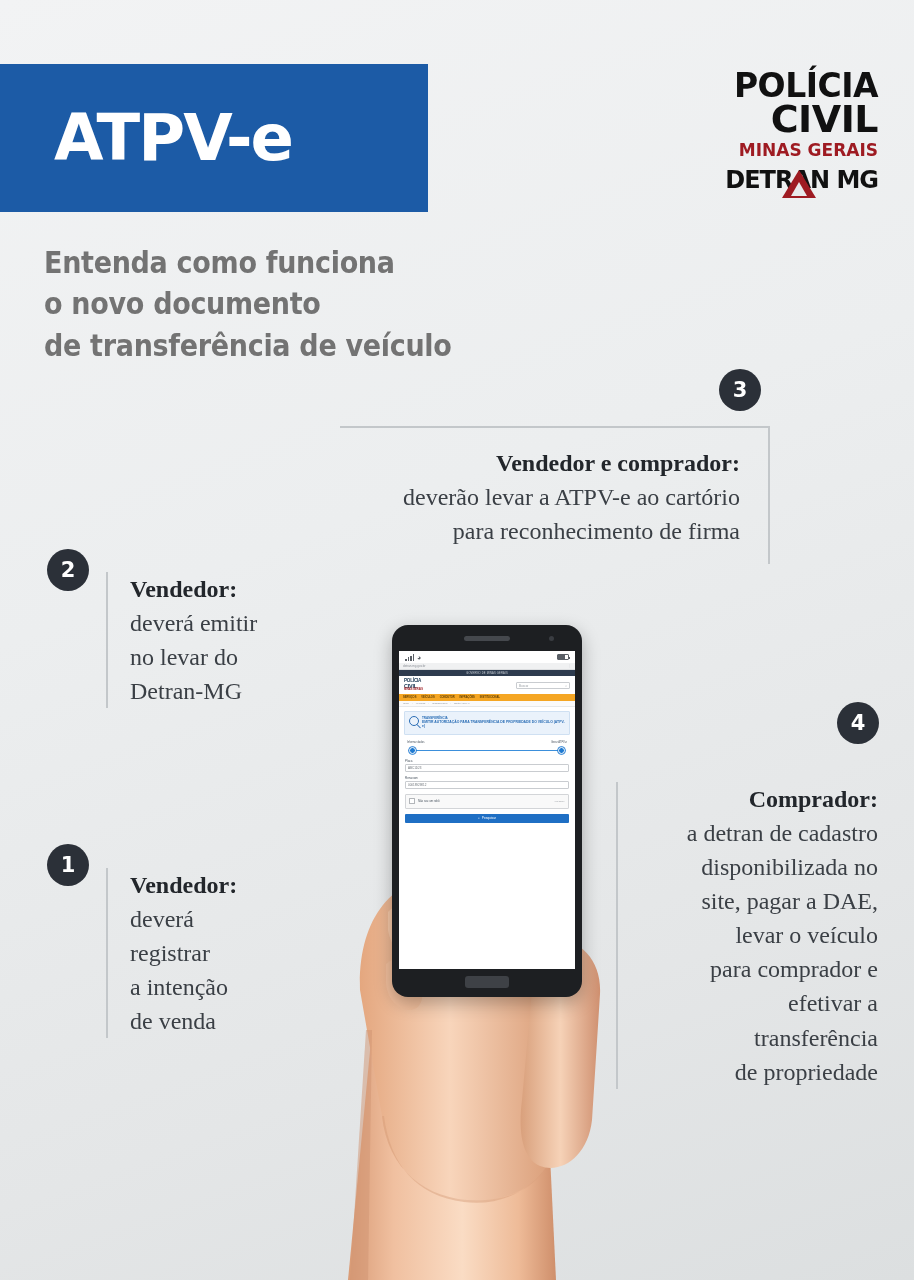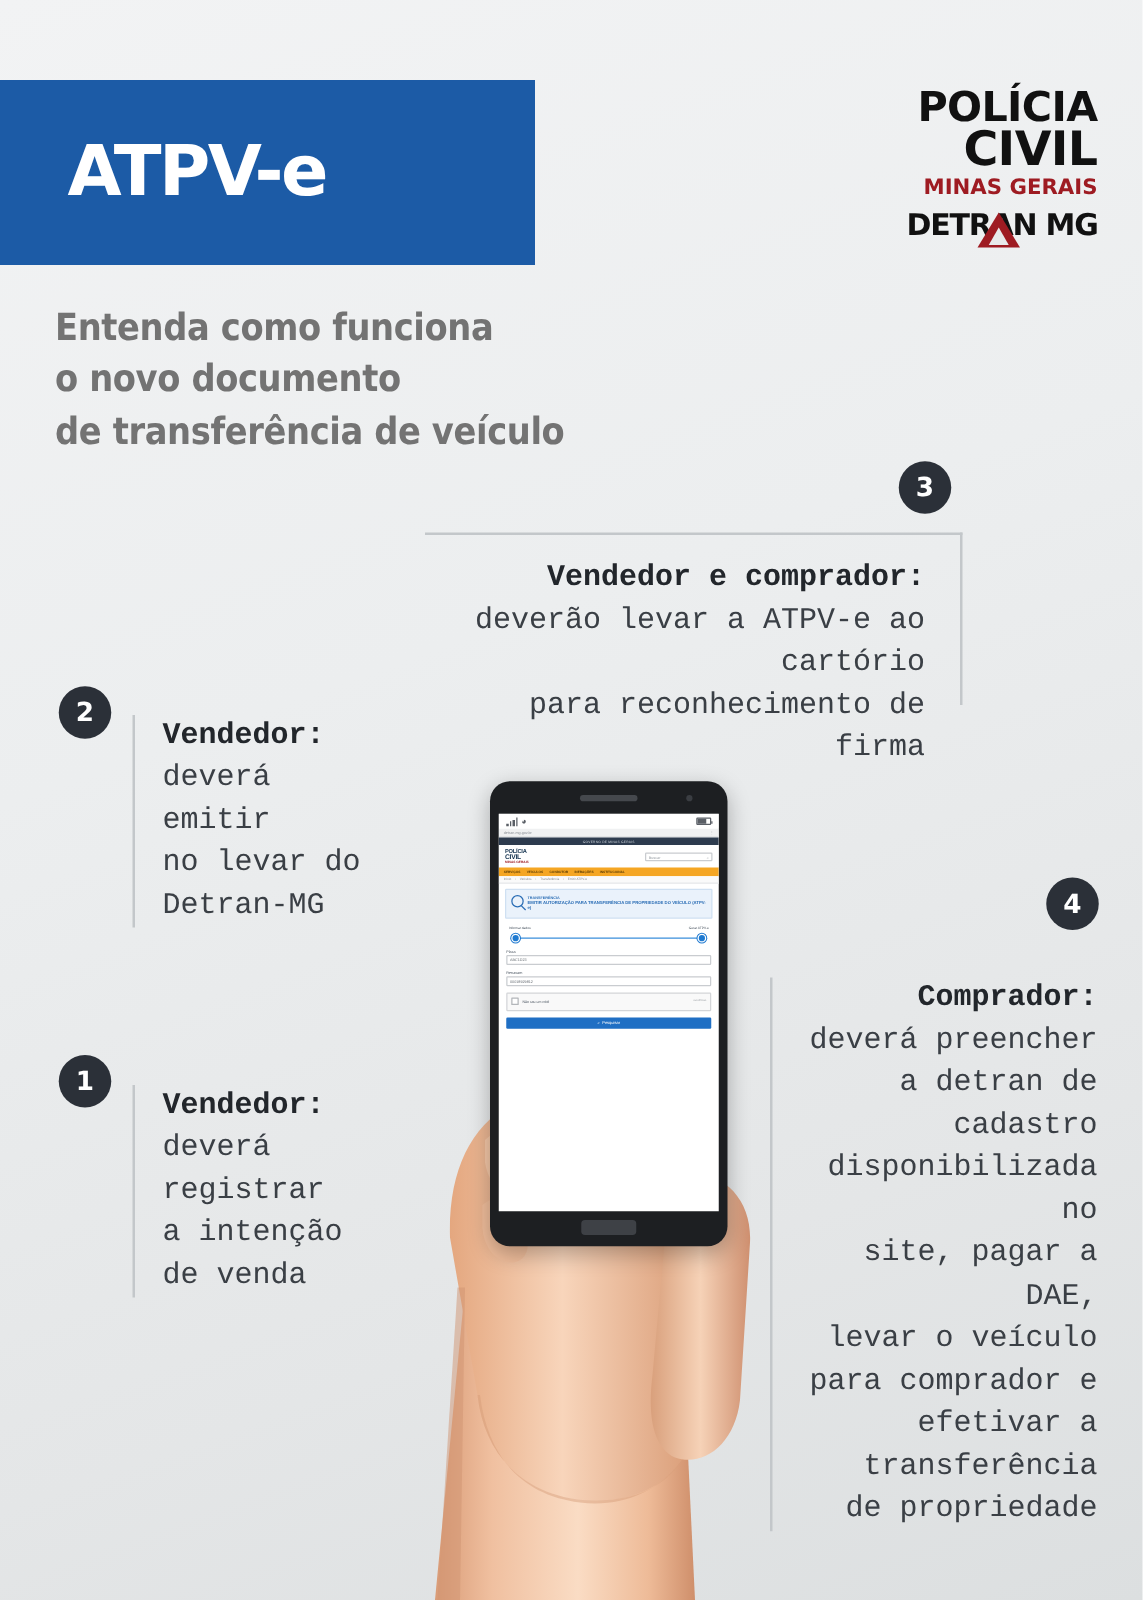--- a/index.html
+++ b/index.html
@@ -21,21 +21,21 @@
     left: 0; top: 64px;
     width: 428px; height: 148px;
     background: #1c5ba6;
     display: flex;
     align-items: center;
   }
   .title-banner .title-text {
     color: #ffffff;
     font-family: "DejaVu Sans", sans-serif;
     font-weight: bold;
-    font-size: 56px;
+    font-size: 64px;
     letter-spacing: -2px;
     padding-left: 54px;
     line-height: 1;
   }
 
   .subtitle {
     position: absolute;
     left: 44px; top: 242px;
     width: 430px;
     font-family: "DejaVu Sans Condensed", "Liberation Sans Narrow", "Liberation Sans", sans-serif;
@@ -121,21 +121,21 @@
   }
   #badge-1 { left: 47px;  top: 844px; }
   #badge-2 { left: 47px;  top: 549px; }
   #badge-3 { left: 719px; top: 369px; }
   #badge-4 { left: 837px; top: 702px; }
 
   
   .step {
     position: absolute;
     color: #3a3f45;
-    font-family: Liberation Mono, monospace;
+    font-family: Liberation Serif, serif;
     font-size: 24px;
     line-height: 1.42;
     z-index: 5;
   }
   .step .lead {
     font-weight: bold;
     color: #22262b;
     display: block;
   }
   .step span { display: block; }
@@ -443,21 +443,20 @@
 <div class="step" id="step-3">
   <div class="inner">
     <span class="lead">Vendedor e comprador:</span>
     <span>deverão levar a ATPV-e ao cartório</span>
     <span>para reconhecimento de firma</span>
   </div>
 </div>
 
 <div class="step" id="step-4">
   <span class="lead">Comprador:</span>
-  <span>deverá preencher</span>
   <span>a detran de cadastro</span>
   <span>disponibilizada no</span>
   <span>site, pagar a DAE,</span>
   <span>levar o veículo</span>
   <span>para comprador e</span>
   <span>efetivar a</span>
   <span>transferência</span>
   <span>de propriedade</span>
 </div>
 

